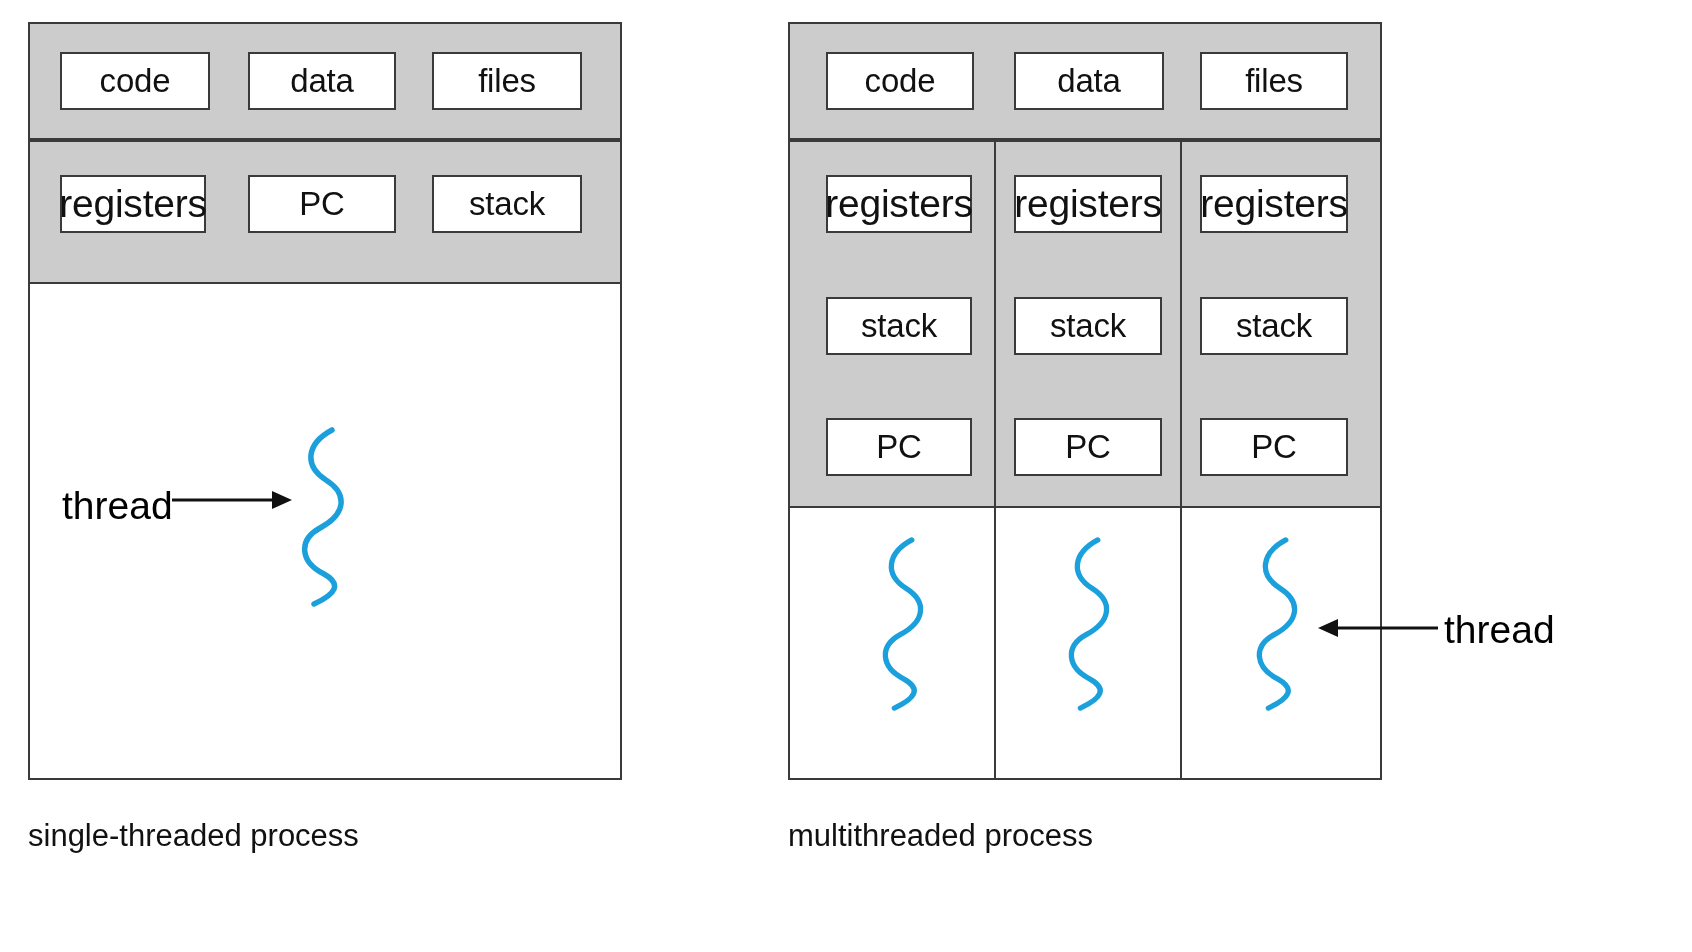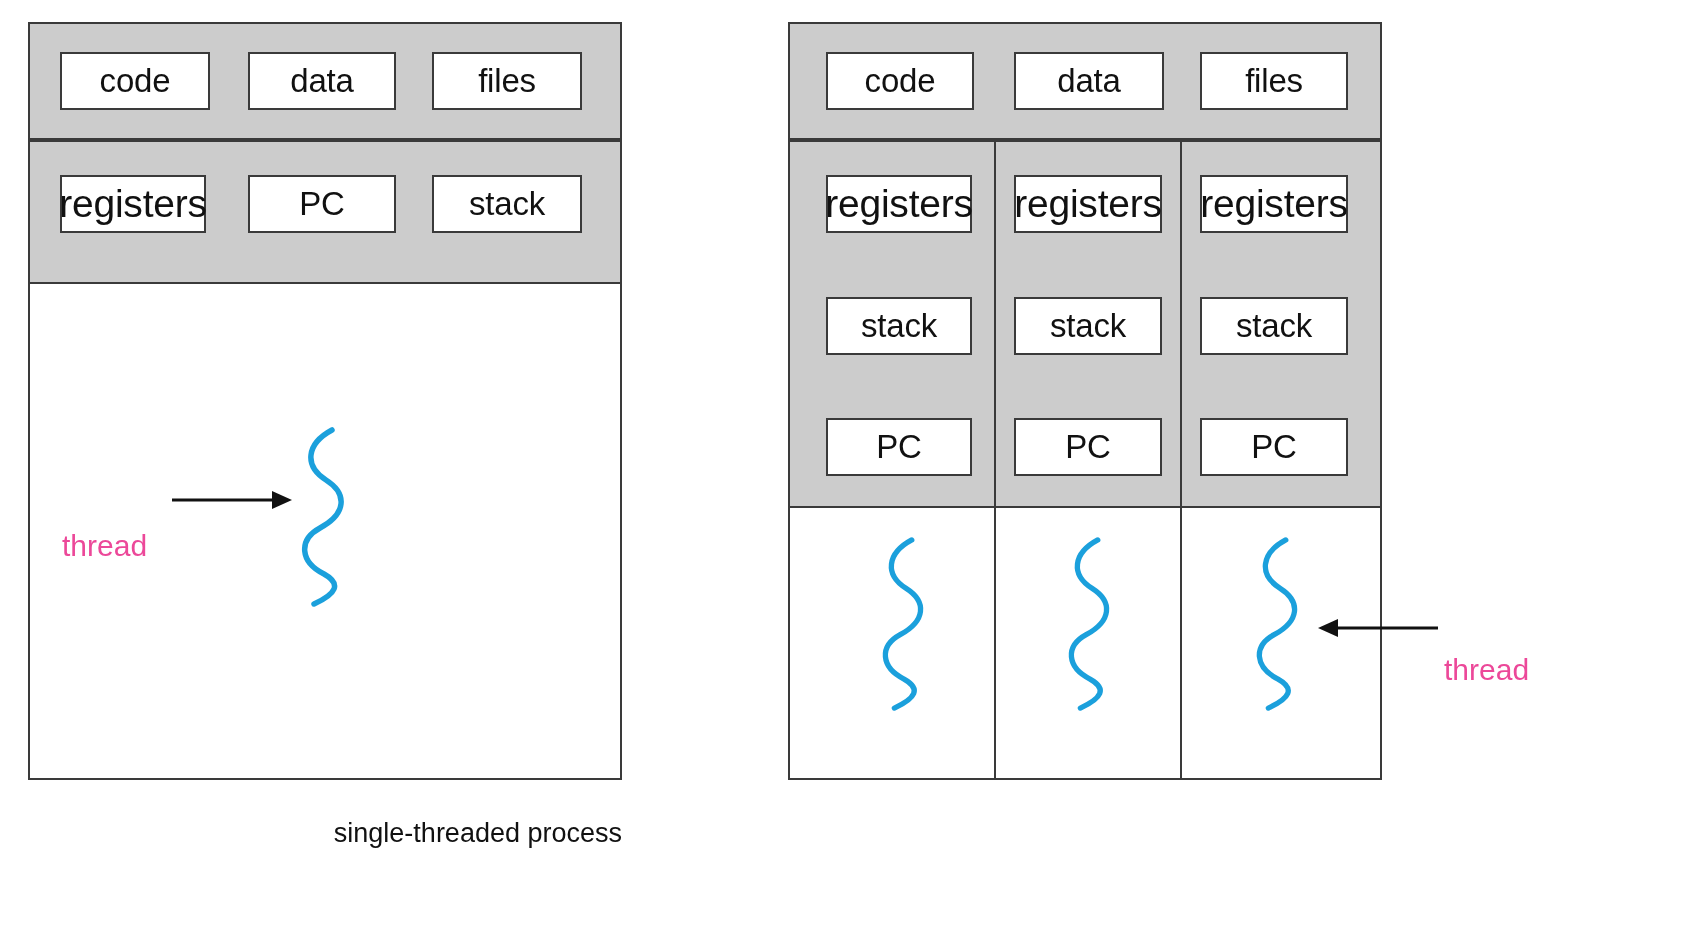--- a/index.html
+++ b/index.html
@@ -32,31 +32,30 @@
     box-sizing:border-box;
     display:flex;align-items:center;justify-content:center;
     font-size:33px;
     color:#111111;
     letter-spacing:-0.2px;
     white-space:nowrap;
   }
   .cell.tight{font-size:39px;}
   .caption{
     position:absolute;
-    font-size:27px;
+    font-size:31px;
     color:#111111;
     white-space:nowrap;
-    text-align:right;
+    text-align:left;
   }
   .lbl{
     position:absolute;
-    font-size:30px;
-    color:#ec4899;
+    font-size:39px;
+    color:#000000;
     white-space:nowrap;
-    margin-top:45px;
   }
   svg{position:absolute;overflow:visible;}
   .vdiv{
     position:absolute;
     background:#3a3a3a;
     width:2px;
   }
 </style>
 </head>
 <body>
@@ -143,14 +142,15 @@
              C 52 156, 46 166, 24 176" fill="none" stroke="#1ba0dc" stroke-width="5.5" stroke-linecap="round"></path>
   </svg>
 
   <svg style="left:1318px;top:608px;" width="120" height="40" viewBox="0 0 120 40">
     <line x1="20" y1="20" x2="120" y2="20" stroke="#111111" stroke-width="3"></line>
     <polygon points="20,11 0,20 20,29" fill="#111111"></polygon>
   </svg>
 
   <div class="lbl" style="left:1444px;top:608px;">thread</div>
 
+  <div class="caption" style="left:788px;top:818px;width:594px;">multithreaded process</div>
 
 </div>
 
 </body></html>

